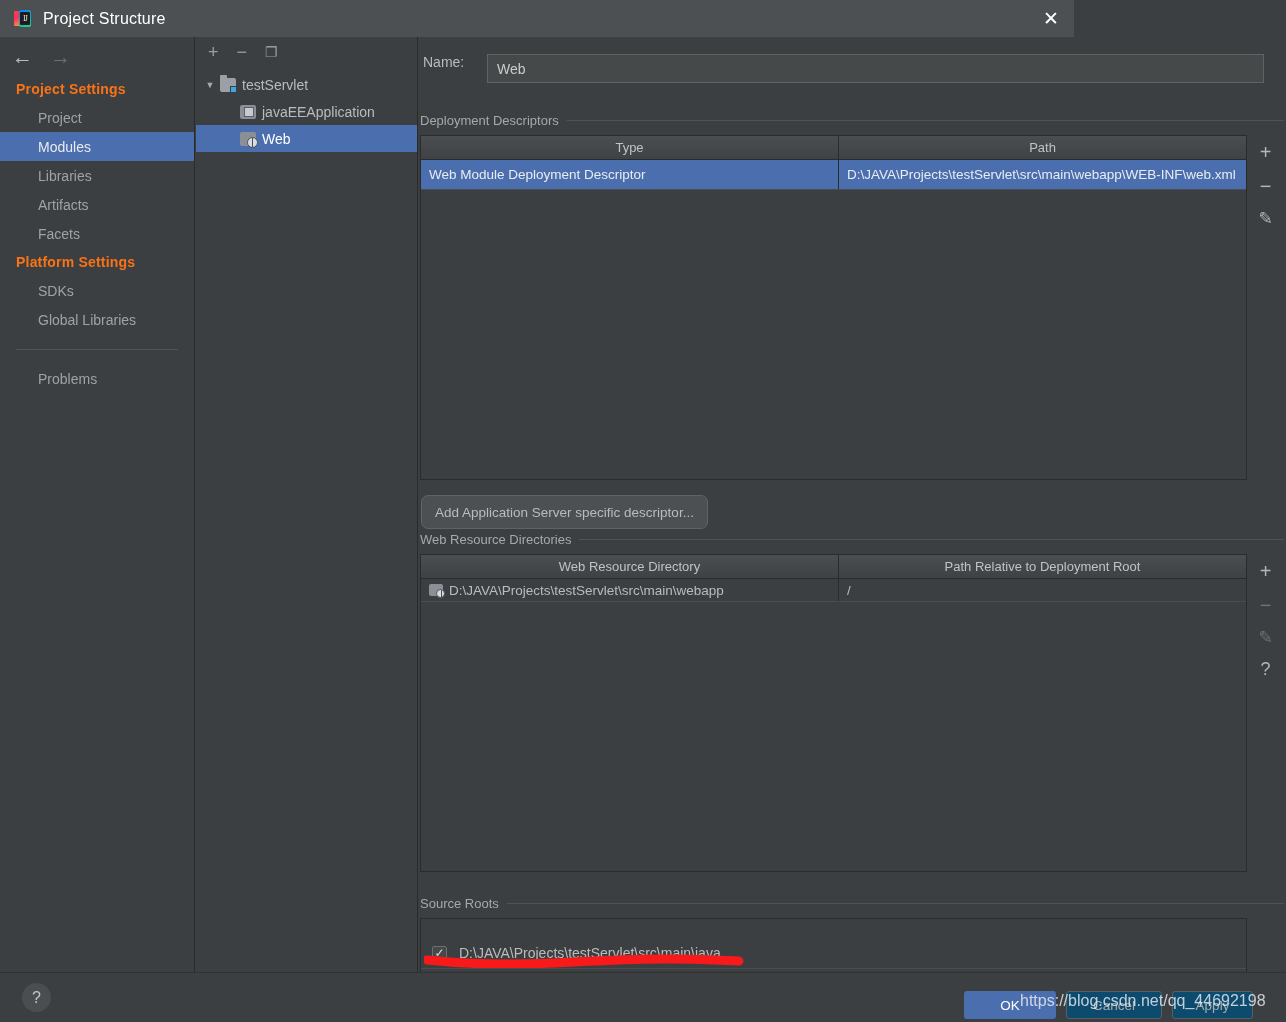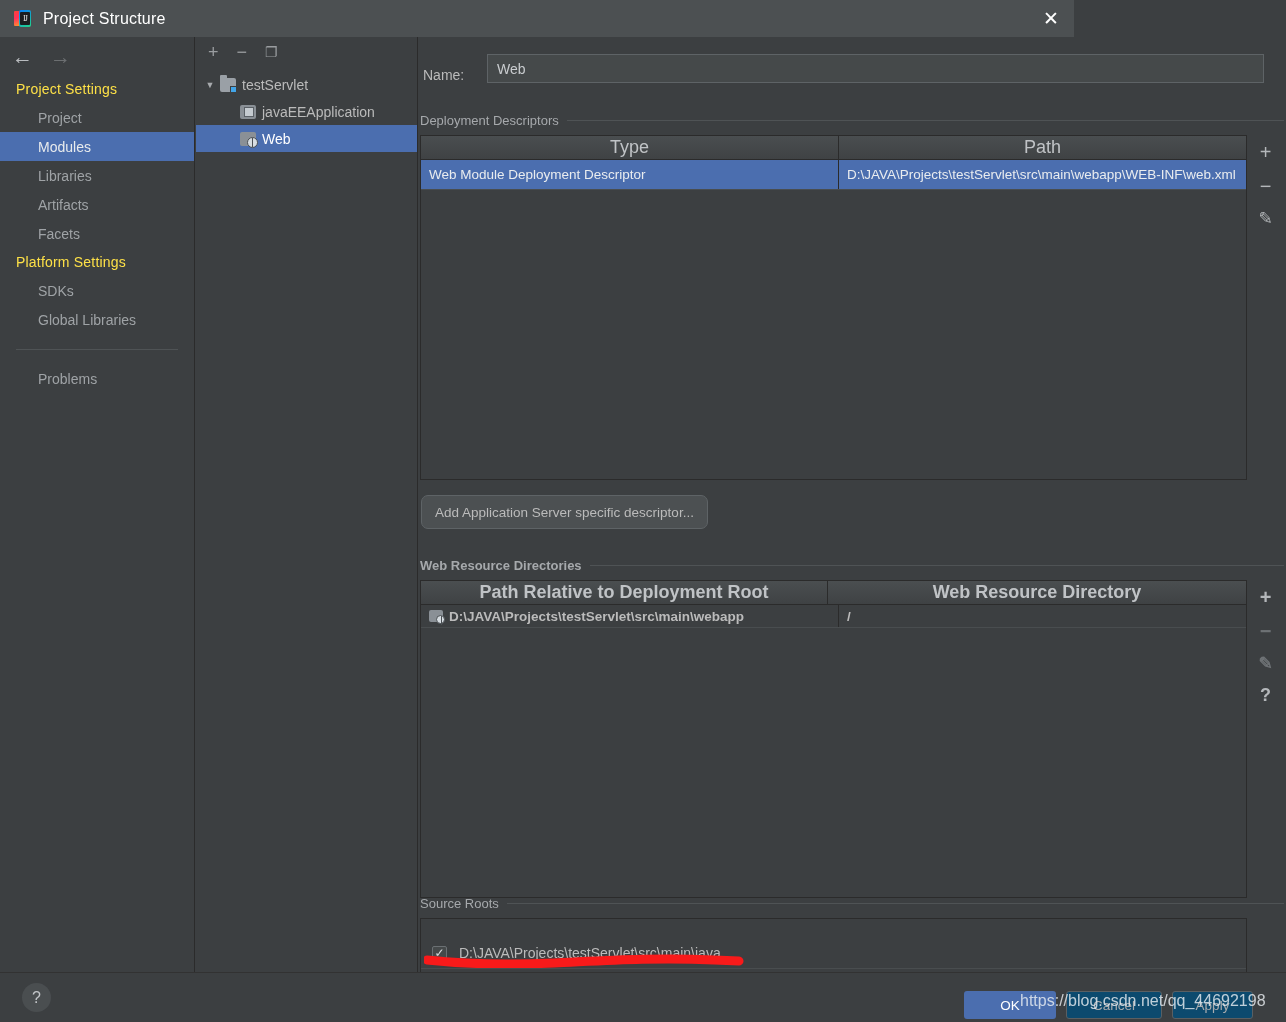--- a/index.html
+++ b/index.html
@@ -49,21 +49,21 @@
     background: #3c3f41;
     border-right: 1px solid #2b2b2b;
   }
   .nav-arrows {
     height: 38px; display: flex; align-items: center; padding-left: 12px; gap: 17px;
   }
   .nav-arrow { font-size: 21px; line-height: 1; color: #b9bcbf; }
   .nav-arrow.dim { color: #6c6f71; }
 
   .side-group {
-    color: #fde047; font-size: 14px; font-weight: normal;
+    color: #f97316; font-size: 14px; font-weight: bold;
     padding: 6px 0 6px 16px; letter-spacing: .2px;
   }
   .side-item {
     color: #9fa3a6; font-size: 14px; height: 29px;
     display: flex; align-items: center; padding-left: 38px;
   }
   .side-item.selected { background: #4b6eaf; color: #e8ebed; }
   .side-sep { height: 1px; background: #4f5355; margin: 15px 16px 14px 16px; }
 
   
@@ -93,21 +93,21 @@
   .webicon { background: #8a9096; border-radius: 2px; }
   .webicon .globe { position: absolute; right: -2px; bottom: -2px; width: 11px; height: 11px;
                     border-radius: 50%; background: #d7dde2; border: 1px solid #4a4f53; }
   .webicon .globe:after { content:''; position:absolute; left:4px; top:0; width:1px; height:9px; background:#4a4f53; }
 
   
   .content {
     position: absolute; left: 419px; top: 37px; width: 867px; height: 935px;
     background: #3c3f41;
   }
-  .name-row { display: flex; align-items: flex-end; padding: 17px 22px 0 2px; }
+  .name-row { display: flex; align-items: flex-start; padding: 17px 22px 0 2px; }
   .name-label { color: #bbbbbb; font-size: 14px; width: 66px; padding-left: 2px; }
   .name-input {
     flex: 1; height: 29px; background: #45494a; border: 1px solid #5e6366;
     color: #c9cccf; font-size: 14px; display: flex; align-items: center; padding-left: 9px;
   }
 
   .group {
     position: absolute; left: 1px; right: 2px;
   }
   .group-title {
@@ -115,21 +115,21 @@
   }
   .group-title .rule { flex: 1; height: 1px; background: #4f5355; }
 
   .tablewrap { display: flex; margin-top: 7px; }
   .table {
     flex: 1; border: 1px solid #2b2b2b; background: #3c3f41; overflow: hidden;
   }
   .thead { display: flex; height: 24px;
            background: linear-gradient(#4a4e50,#3f4244); border-bottom: 1px solid #2b2b2b; }
   .th {
-    color: #c0c3c6; font-size: 18px; display: flex; align-items: center; justify-content: center;
+    color: #c0c3c6; font-size: 13px; display: flex; align-items: center; justify-content: center;
     border-right: 1px solid #2b2b2b;
   }
   .th:last-child { border-right: none; }
   .trow { display: flex; height: 29px; }
   .trow.selected { background: #4b6eaf; }
   .td {
     color: #bbbbbb; font-size: 13.5px; display: flex; align-items: center;
     padding-left: 8px; overflow: hidden; white-space: nowrap;
     border-right: 1px solid #2b2b2b;
   }
@@ -282,31 +282,31 @@
           <div class="st-ico">−</div>
           <div class="st-ico pencil">✎</div>
         </div>
       </div>
 
       <div style="margin-top:15px;padding-left:1px;">
         <div class="btn">Add Application Server specific descriptor...</div>
       </div>
     </div>
 
-    <div class="group" style="top:521px;font-weight:bold;">
+    <div class="group" style="top:495px;">
       <div class="group-title">
         <span>Web Resource Directories</span>
         <span class="rule"></span>
       </div>
 
       <div class="tablewrap">
         <div class="table" style="height:318px;">
           <div class="thead">
+            <div class="th" style="width:418px;">Web Resource Directory</div>
             <div class="th" style="flex:1;">Path Relative to Deployment Root</div>
-            <div class="th" style="width:418px;">Web Resource Directory</div>
           </div>
           <div class="trow" style="height:22px;">
             <div class="td" style="width:418px;">
               <span class="tnode-icon webicon" style="width:14px;height:12px;margin-right:6px;">
                 <span class="globe" style="width:9px;height:9px;"></span>
               </span>
               <span>D:\JAVA\Projects\testServlet\src\main\webapp</span>
             </div>
             <div class="td" style="flex:1;">/</div>
           </div>

